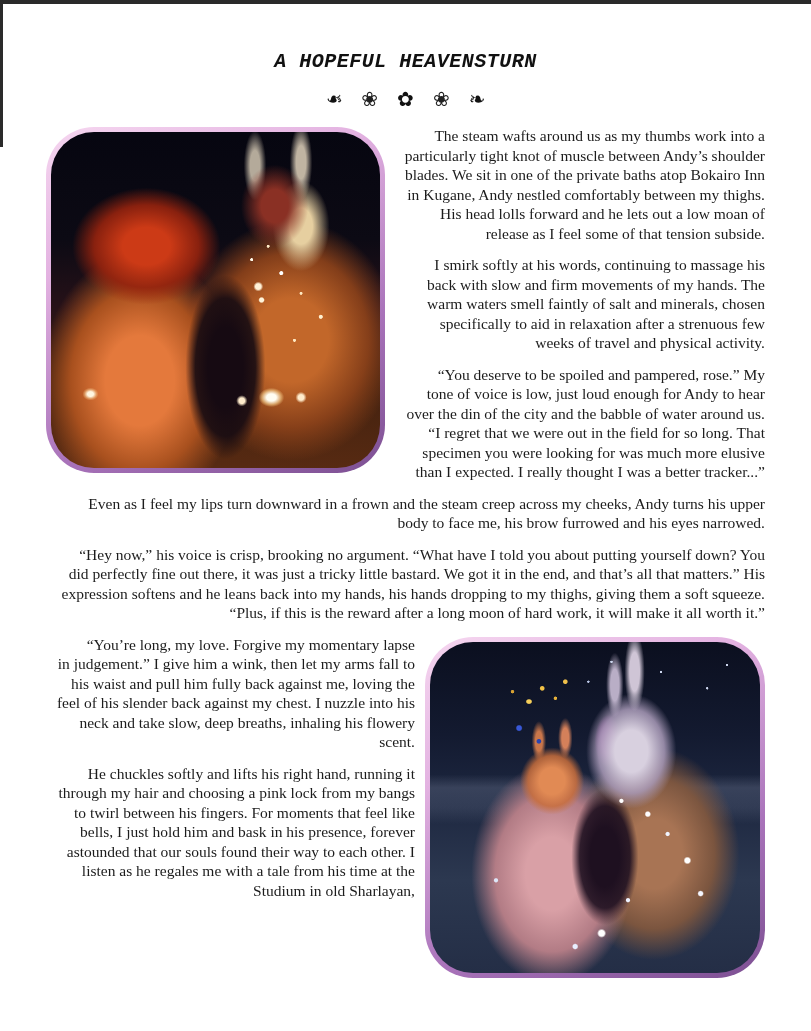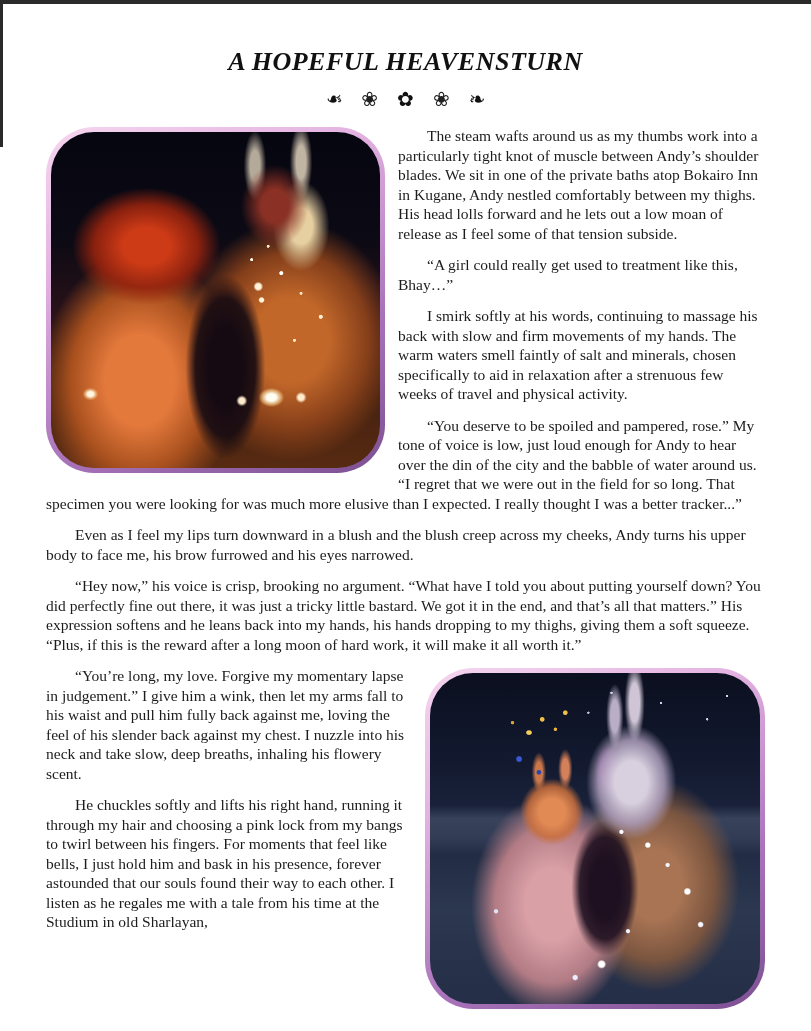--- a/index.html
+++ b/index.html
@@ -19,24 +19,24 @@
     background: #2a2a2a;
   }
   .edge-left {
     position: absolute; top: 0; left: 0;
     width: 3px; height: 147px;
     background: #2a2a2a;
   }
   h1.title {
     margin: 46px 46px 0;
     text-align: center;
-    font-family: Liberation Serif, serif;
+    font-family: Liberation Mono, monospace;
     font-style: italic;
     font-weight: bold;
-    font-size: 26px;
+    font-size: 20px;
     line-height: 32px;
     letter-spacing: 0.5px;
     color: #111;
   }
   .ornament-row {
     margin: 9px 0 15px;
     text-align: center;
     font-size: 20px;
     line-height: 24px;
     color: #111;
@@ -50,20 +50,21 @@
   .orn.hollow { color: #222; }
   .body-text {
     margin: 0 46px;
     font-size: 15.5px;
     line-height: 19.5px;
     text-align: left;
   }
   .body-text p {
     margin: 4px 0 12px;
     text-indent: 29px;
+    text-align: right;
   }
   figure.shot {
     padding: 5px;
     background: linear-gradient(155deg, #f6d7f0 0%, #e3b2e1 30%, #a973ba 68%, #7c4f92 100%);
     border-radius: 48px;
   }
   figure.shot .art {
     width: 100%; height: 100%;
     border-radius: 43px;
   }
@@ -154,24 +155,23 @@
     <span class="orn hollow">❀</span>
     <span class="orn">❧</span>
   </div>
 
   <div class="body-text">
     <figure class="shot shot-1">
       <div class="art art-1"></div>
     </figure>
 
     <p>The steam wafts around us as my thumbs work into a particularly tight knot of muscle between Andy’s shoulder blades. We sit in one of the private baths atop Bokairo Inn in Kugane, Andy nestled comfortably between my thighs. His head lolls forward and he lets out a low moan of release as I feel some of that tension subside.</p>
-    <p>“A girl could really get used to treatment like this, Bhay…”</p>
     <p>I smirk softly at his words, continuing to massage his back with slow and firm movements of my hands. The warm waters smell faintly of salt and minerals, chosen specifically to aid in relaxation after a strenuous few weeks of travel and physical activity.</p>
     <p>“You deserve to be spoiled and pampered, rose.” My tone of voice is low, just loud enough for Andy to hear over the din of the city and the babble of water around us. “I regret that we were out in the field for so long. That specimen you were looking for was much more elusive than I expected. I really thought I was a better tracker...”</p>
-    <p>Even as I feel my lips turn downward in a blush and the blush creep across my cheeks, Andy turns his upper body to face me, his brow furrowed and his eyes narrowed.</p>
+    <p>Even as I feel my lips turn downward in a frown and the steam creep across my cheeks, Andy turns his upper body to face me, his brow furrowed and his eyes narrowed.</p>
     <p>“Hey now,” his voice is crisp, brooking no argument. “What have I told you about putting yourself down? You did perfectly fine out there, it was just a tricky little bastard. We got it in the end, and that’s all that matters.” His expression softens and he leans back into my hands, his hands dropping to my thighs, giving them a soft squeeze. “Plus, if this is the reward after a long moon of hard work, it will make it all worth it.”</p>
 
     <figure class="shot shot-2">
       <div class="art art-2"></div>
     </figure>
 
     <p>“You’re long, my love. Forgive my momentary lapse in judgement.” I give him a wink, then let my arms fall to his waist and pull him fully back against me, loving the feel of his slender back against my chest. I nuzzle into his neck and take slow, deep breaths, inhaling his flowery scent.</p>
     <p>He chuckles softly and lifts his right hand, running it through my hair and choosing a pink lock from my bangs to twirl between his fingers. For moments that feel like bells, I just hold him and bask in his presence, forever astounded that our souls found their way to each other. I listen as he regales me with a tale from his time at the Studium in old Sharlayan,</p>
   </div>
 </div>

